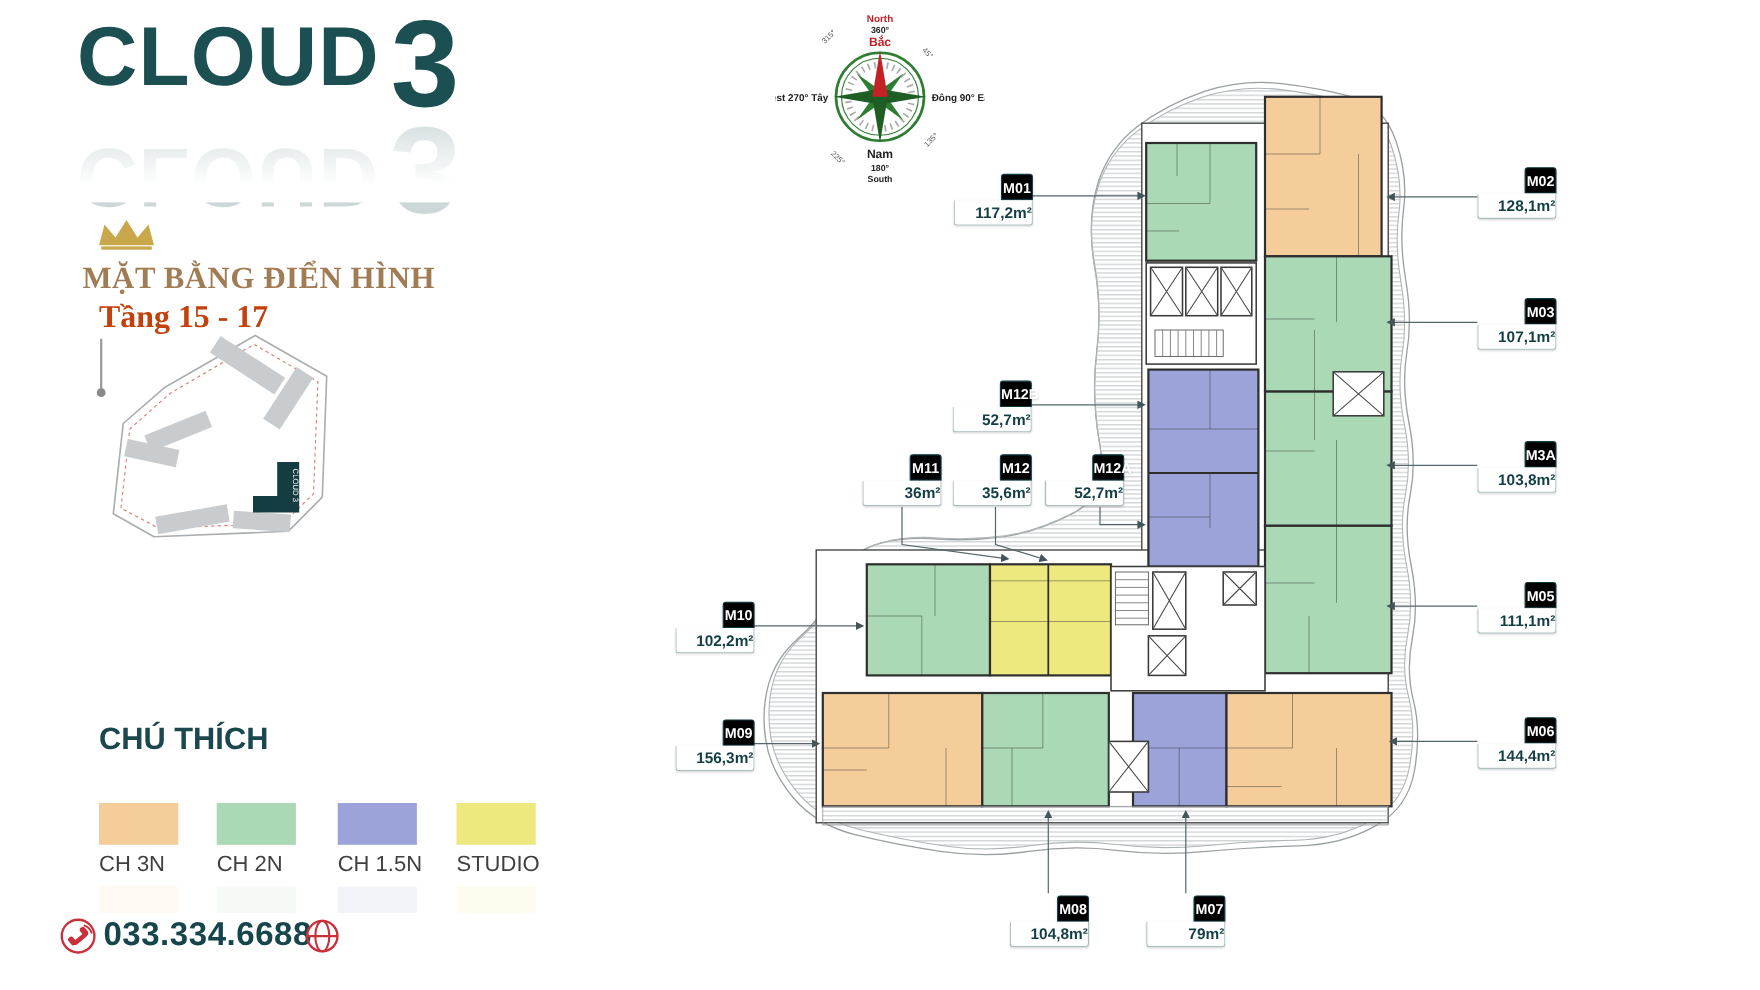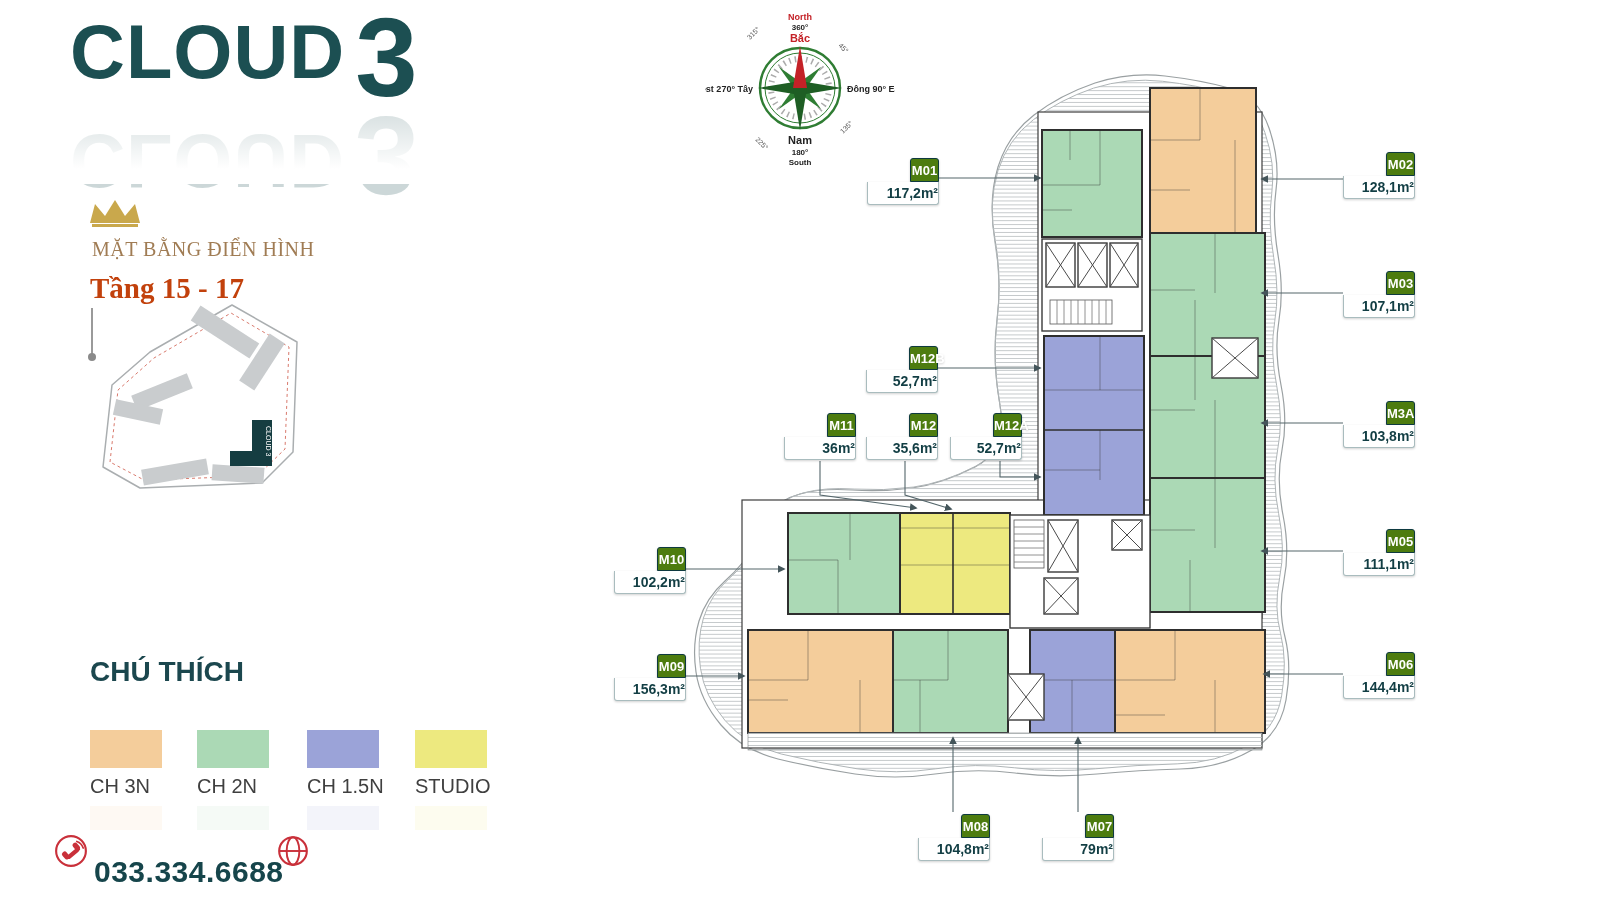--- a/index.html
+++ b/index.html
@@ -10,42 +10,42 @@
   .logo{position:absolute;left:70px;top:18px;width:340px;height:150px;}
   .logo-row{display:flex;align-items:flex-start;color:#1C4F52;}
   .logo-word{font-size:76px;font-weight:700;letter-spacing:1px;line-height:.9;}
   .logo-num{font-size:112px;font-weight:700;line-height:.72;margin-left:10px;}
   .logo-reflect{position:absolute;left:0;top:96px;transform:scaleY(-1);opacity:.22;}
   .logo-fade{position:absolute;left:-10px;top:96px;width:360px;height:70px;
              background:linear-gradient(to bottom,rgba(255,255,255,.25),#ffffff 78%);}
 
   
   .crown{position:absolute;left:86px;top:198px;}
-  .plan-title{position:absolute;left:92px;top:238px;font-family:"Liberation Serif","DejaVu Serif",serif;
-              font-size:20px;font-weight:400;color:#A07C54;letter-spacing:.5px;}
+  .plan-title{position:absolute;left:75px;top:238px;font-family:"Liberation Serif","DejaVu Serif",serif;
+              font-size:28px;font-weight:700;color:#A07C54;letter-spacing:.5px;}
   .plan-floors{position:absolute;left:90px;top:272px;font-family:Liberation Serif, serif;
                font-size:29px;font-weight:700;color:#c2410c;}
   .pointer-line{position:absolute;left:91px;top:308px;width:2px;height:46px;background:#9a9a9a;}
   .pointer-dot{position:absolute;left:88px;top:353px;width:8px;height:8px;border-radius:50%;background:#8a8a8a;}
 
   
   .legend-title{position:absolute;left:90px;top:656px;font-size:28px;font-weight:700;color:#1B474E;}
   .legend-item{position:absolute;top:714px;width:96px;height:110px;margin-top:16px;}
   .legend-swatch{width:72px;height:38px;}
   .legend-label{margin-top:7px;font-size:20px;color:#3f3f3f;}
   .legend-ghost{width:72px;height:24px;opacity:.12;margin-top:8px;}
 
   
   .contact-icon{position:absolute;top:834px;}
-  .contact-text{position:absolute;top:833px;font-size:30px;font-weight:700;color:#16454B;letter-spacing:.5px;margin-top:22px;}
+  .contact-text{position:absolute;top:833px;font-size:30px;font-weight:700;color:#16454B;letter-spacing:.5px;}
 
   
   .ulabel{position:absolute;width:72px;z-index:5;text-align:center;
           filter:drop-shadow(0 1px 1px rgba(0,0,0,.18));}
-  .ulabel-id{background:#4d7c0f;color:#fff;font-size:13px;font-weight:700;
+  .ulabel-id{background:#000000;color:#fff;font-size:13px;font-weight:700;
              padding:4px 0 3px 0;border-radius:3px 3px 0 0;border:1px solid #0E3A40;margin-left:43px;}
   .ulabel-area{background:#fff;color:#123E44;font-size:14px;font-weight:700;
                padding:3px 0;border:1px solid #A9BCBE;border-top:none;border-radius:0 0 3px 3px;text-align:right;}
 
   
   .plan-svg{position:absolute;left:0;top:0;z-index:1;}
   .unit{stroke:#2E2E2E;stroke-width:2;}
   .fill-ch3n{fill:#F4CD9B;} .fill-ch2n{fill:#ABD9B5;} .fill-ch15n{fill:#9BA3D8;} .fill-studio{fill:#EDE97F;}
   .roomlines{stroke:#2E2E2E;stroke-width:.8;opacity:.5;fill:none;}
   .corebox{fill:#ffffff;stroke:#3A3A3A;stroke-width:1.4;}

